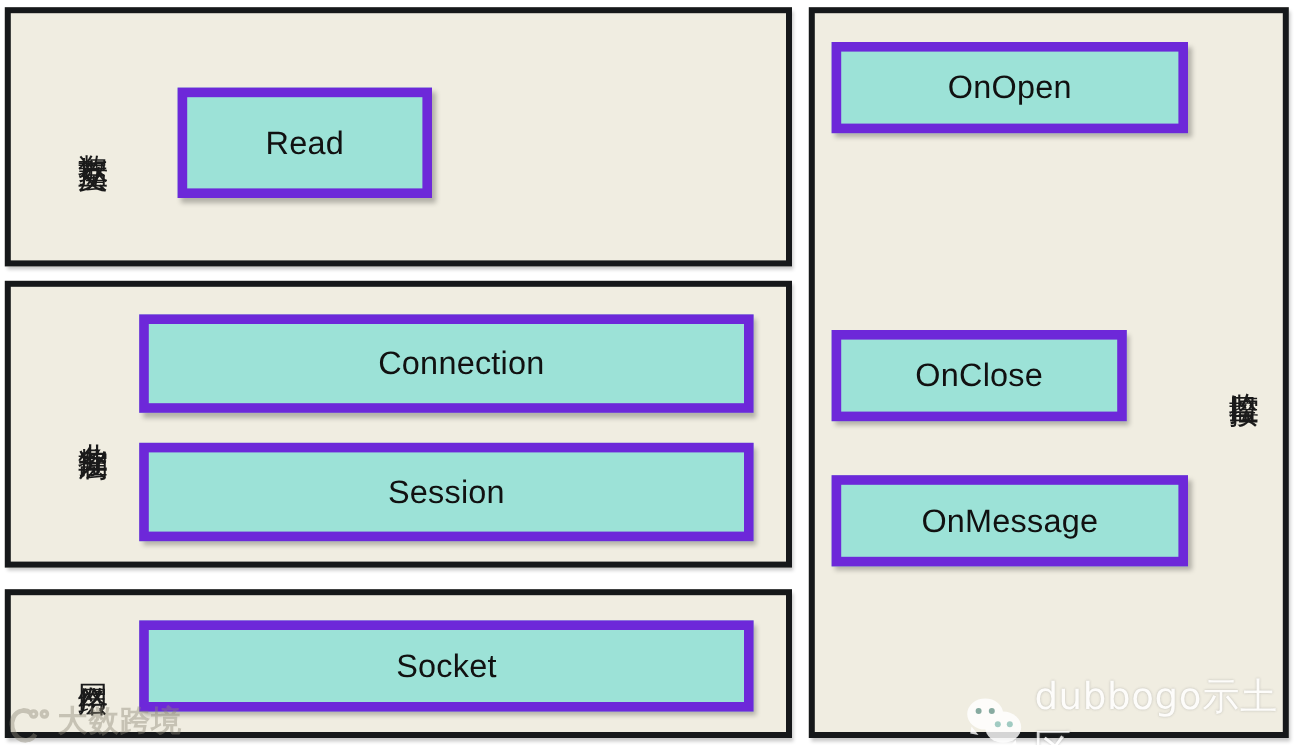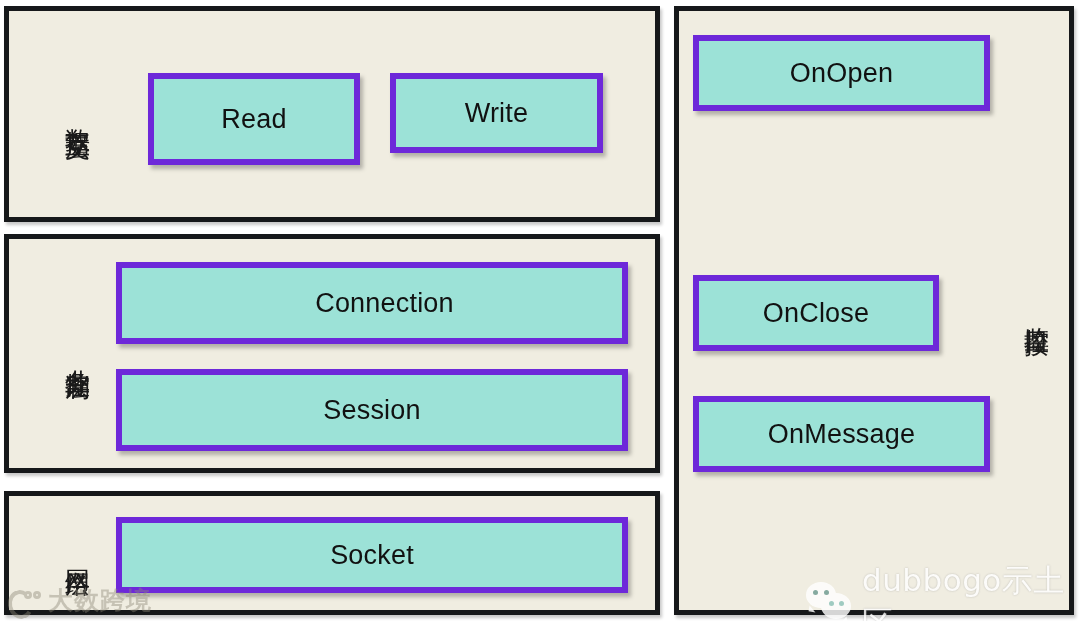--- a/index.html
+++ b/index.html
@@ -68,21 +68,21 @@
     height: 100%;
     display: flex;
     align-items: center;
     justify-content: center;
   }
 
   
   .box {
     position: absolute;
     background: #9CE2D7;
-    border: 6px solid #6d28d9;
+    border: 8px solid #6d28d9;
     box-sizing: border-box;
     display: flex;
     align-items: center;
     justify-content: center;
     box-shadow: 3px 4px 4px rgba(0,0,0,0.26);
     color: #111111;
     font-size: 27px;
     font-weight: 400;
     font-family: "Liberation Sans", "DejaVu Sans", sans-serif;
     letter-spacing: 0.2px;
@@ -223,21 +223,20 @@
 </style>
 </head>
 <body>
 
 <div id="diagram-root">
 
   <div class="panel" id="panel-data-layer">
     <div class="vlabel vlabel-left">数据交互层</div>
   </div>
   <div class="box" id="box-read">Read</div>
-  <div class="box" id="box-write">Write</div>
 
   <div class="panel" id="panel-business-layer">
     <div class="vlabel vlabel-left">业务控制层</div>
   </div>
   <div class="box" id="box-connection">Connection</div>
   <div class="box" id="box-session">Session</div>
 
   <div class="panel" id="panel-network-layer">
     <div class="vlabel vlabel-left">网络层</div>
   </div>

